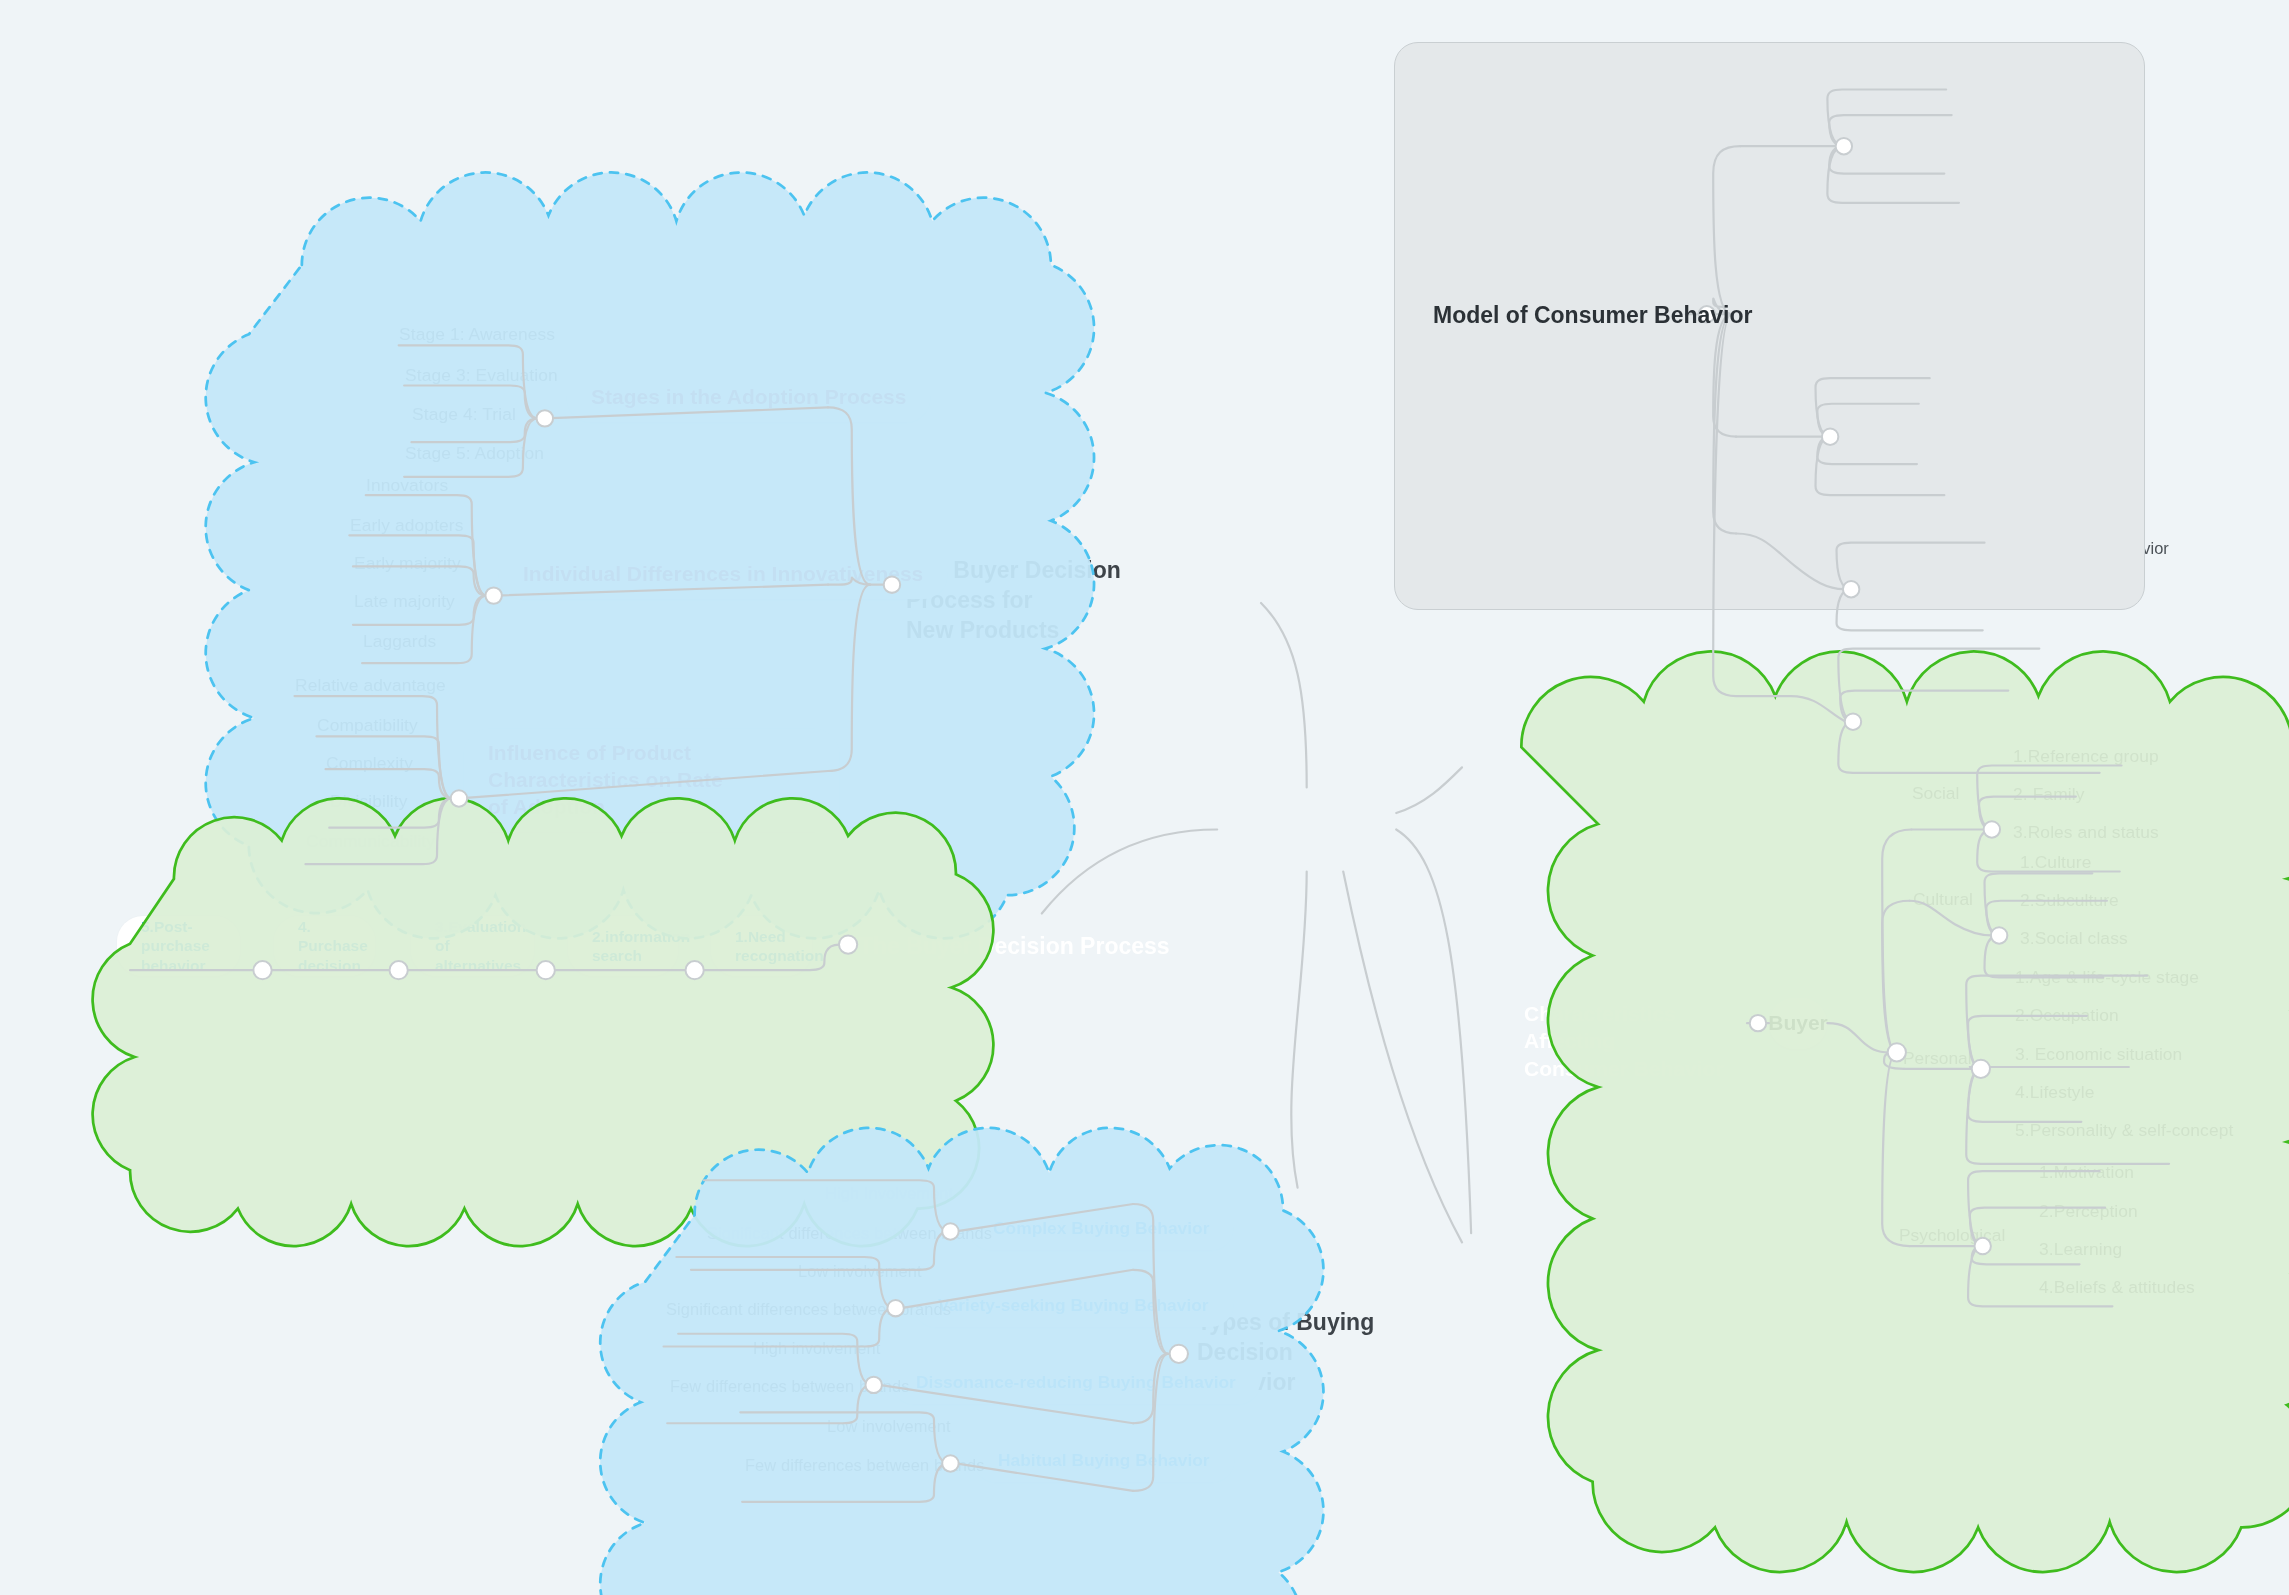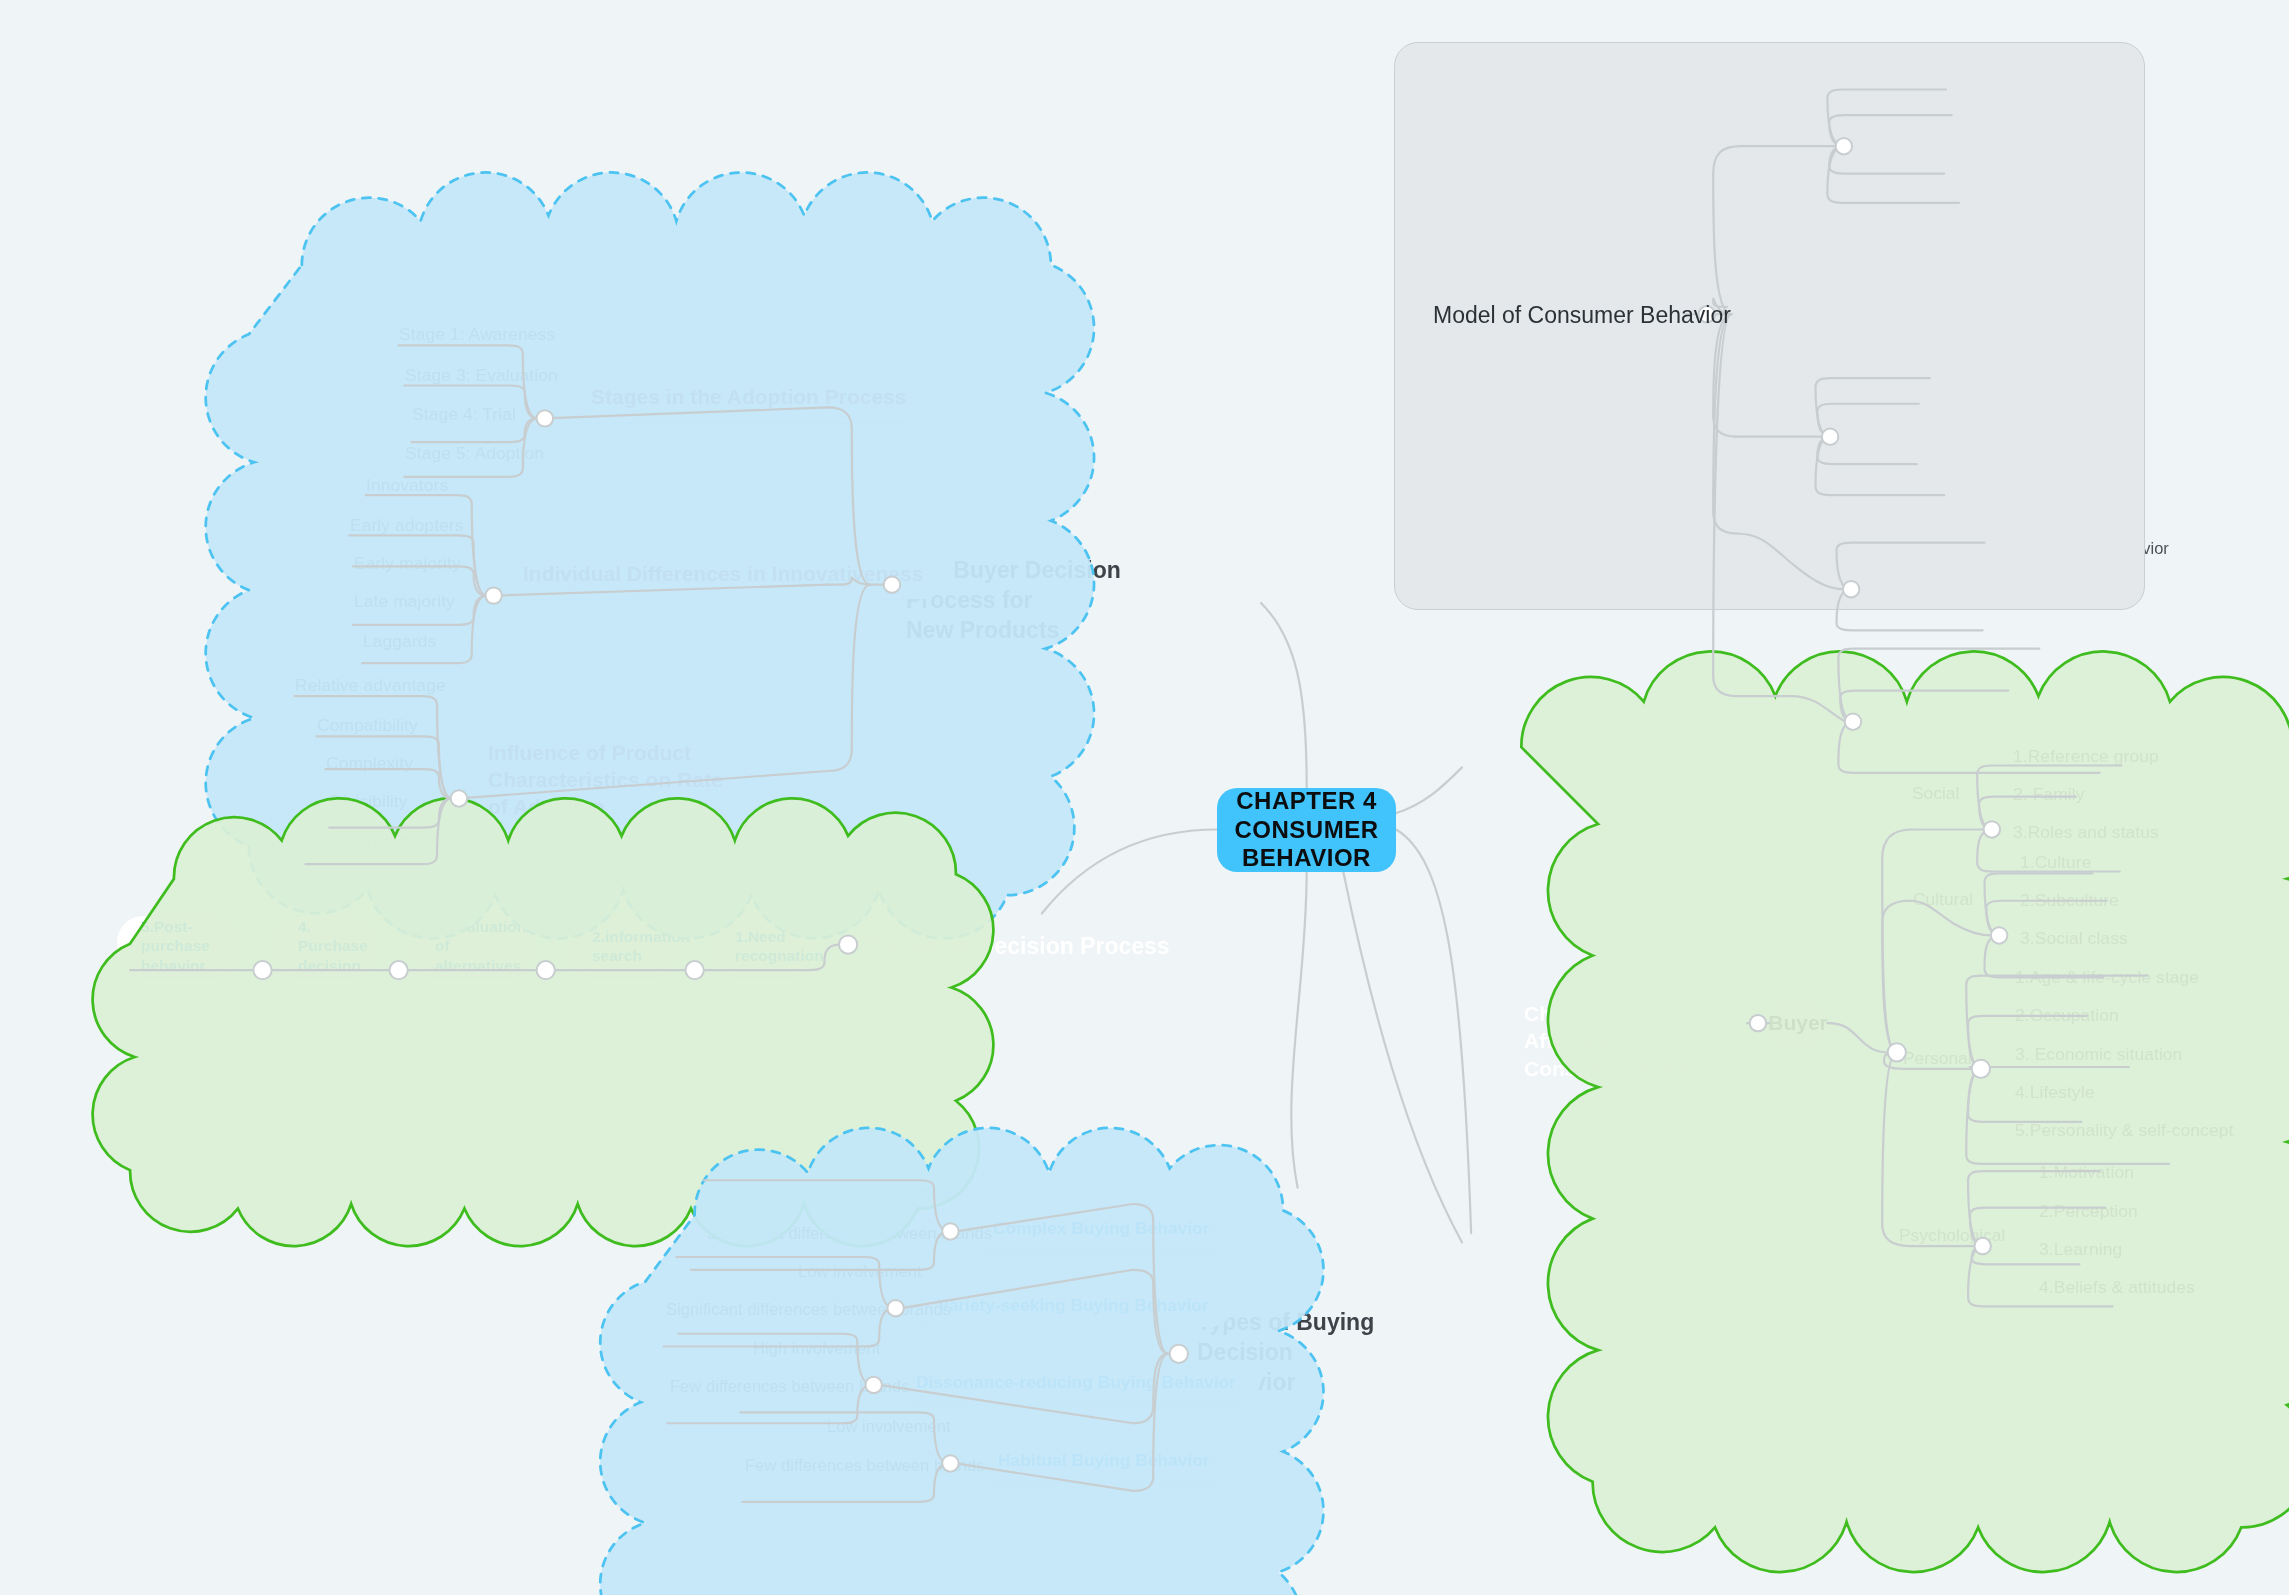--- a/index.html
+++ b/index.html
@@ -72,21 +72,21 @@
     position: absolute; left: 1394px; top: 42px;
     width: 751px; height: 568px;
     background: #e4e8ea;
     border: 1.8px solid #c9cfd2;
     border-radius: 24px;
     z-index: 2;
   }
   .grey-leaf { color: #4b5157; font-size: 16.4px; }
   #model-title {
     position: absolute; left: 1433px; top: 302px;
-    font-size: 23px; font-weight: 400; color: #2b3136;
+    font-size: 23px; font-weight: 700; color: #2b3136;
     z-index: 5;
   }
 </style>
 </head>
 <body>
 
 <div id="stage">
 
   <svg class="layer" id="clouds" viewBox="0 0 2506 1746">
     <defs>
@@ -347,25 +347,20 @@
         <circle cx="2170" cy="1364" r="9"></circle>
 
       <circle cx="1290" cy="1482" r="10"></circle>
       <circle cx="1040" cy="1348" r="9"></circle>
         <circle cx="980" cy="1432" r="9"></circle>
       <circle cx="956" cy="1516" r="9"></circle>
         <circle cx="1040" cy="1602" r="9"></circle>
     </g>
   </svg>
 
-  <div id="center-node" class="node">
-    <span>CHAPTER 4
-CONSUMER
-BEHAVIOR</span>
-  </div>
 
   <div id="model-title">Model of Consumer Behavior</div>
 
   <div class="node branch" style="left:1732px; top:134px;">Marketing (4Ps)</div>
   <div class="node grey-leaf" style="left:1890px; top:78px;">1.Price</div>
   <div class="node grey-leaf" style="left:1895px; top:116px;">2.Product</div>
   <div class="node grey-leaf" style="left:1888px; top:154px;">3.Place</div>
   <div class="node grey-leaf" style="left:1882px; top:193px;">4.Promotion</div>
 
   <div class="node branch" style="left:1727px; top:286px;">Other Stimuli</div>

